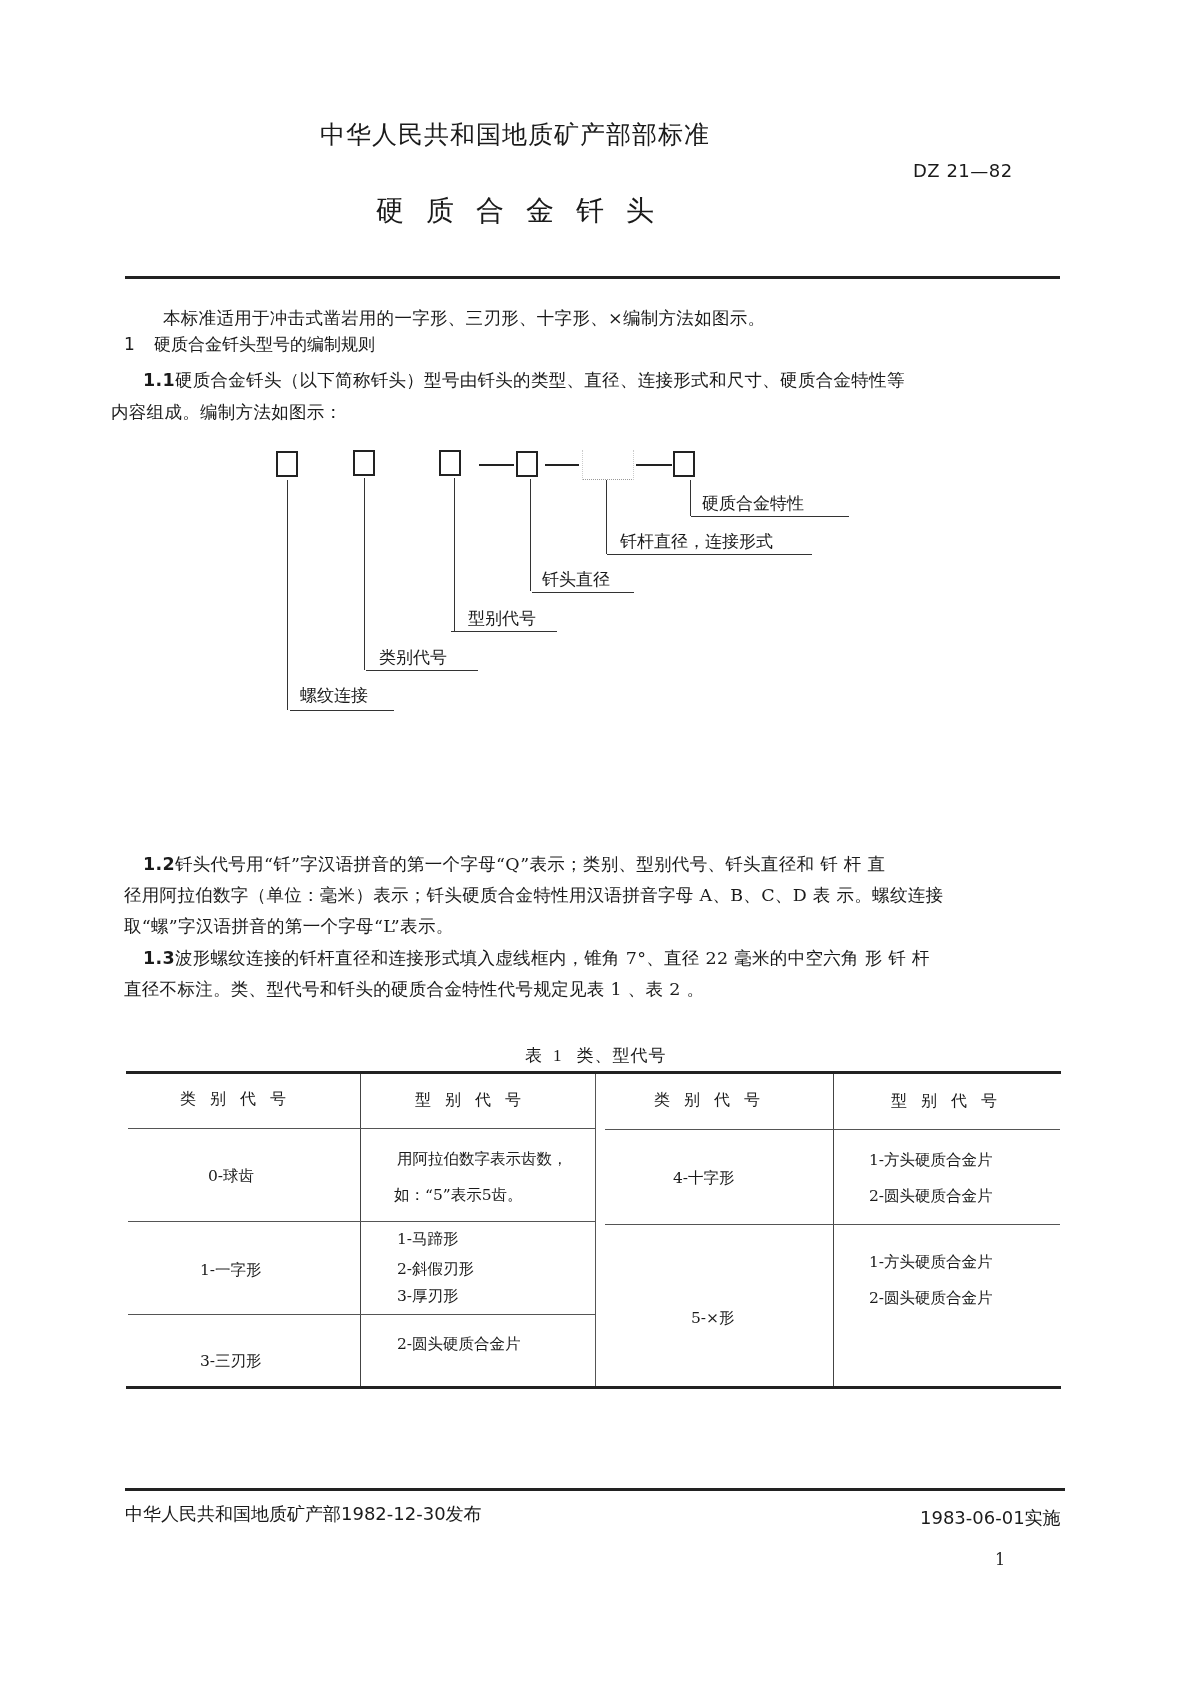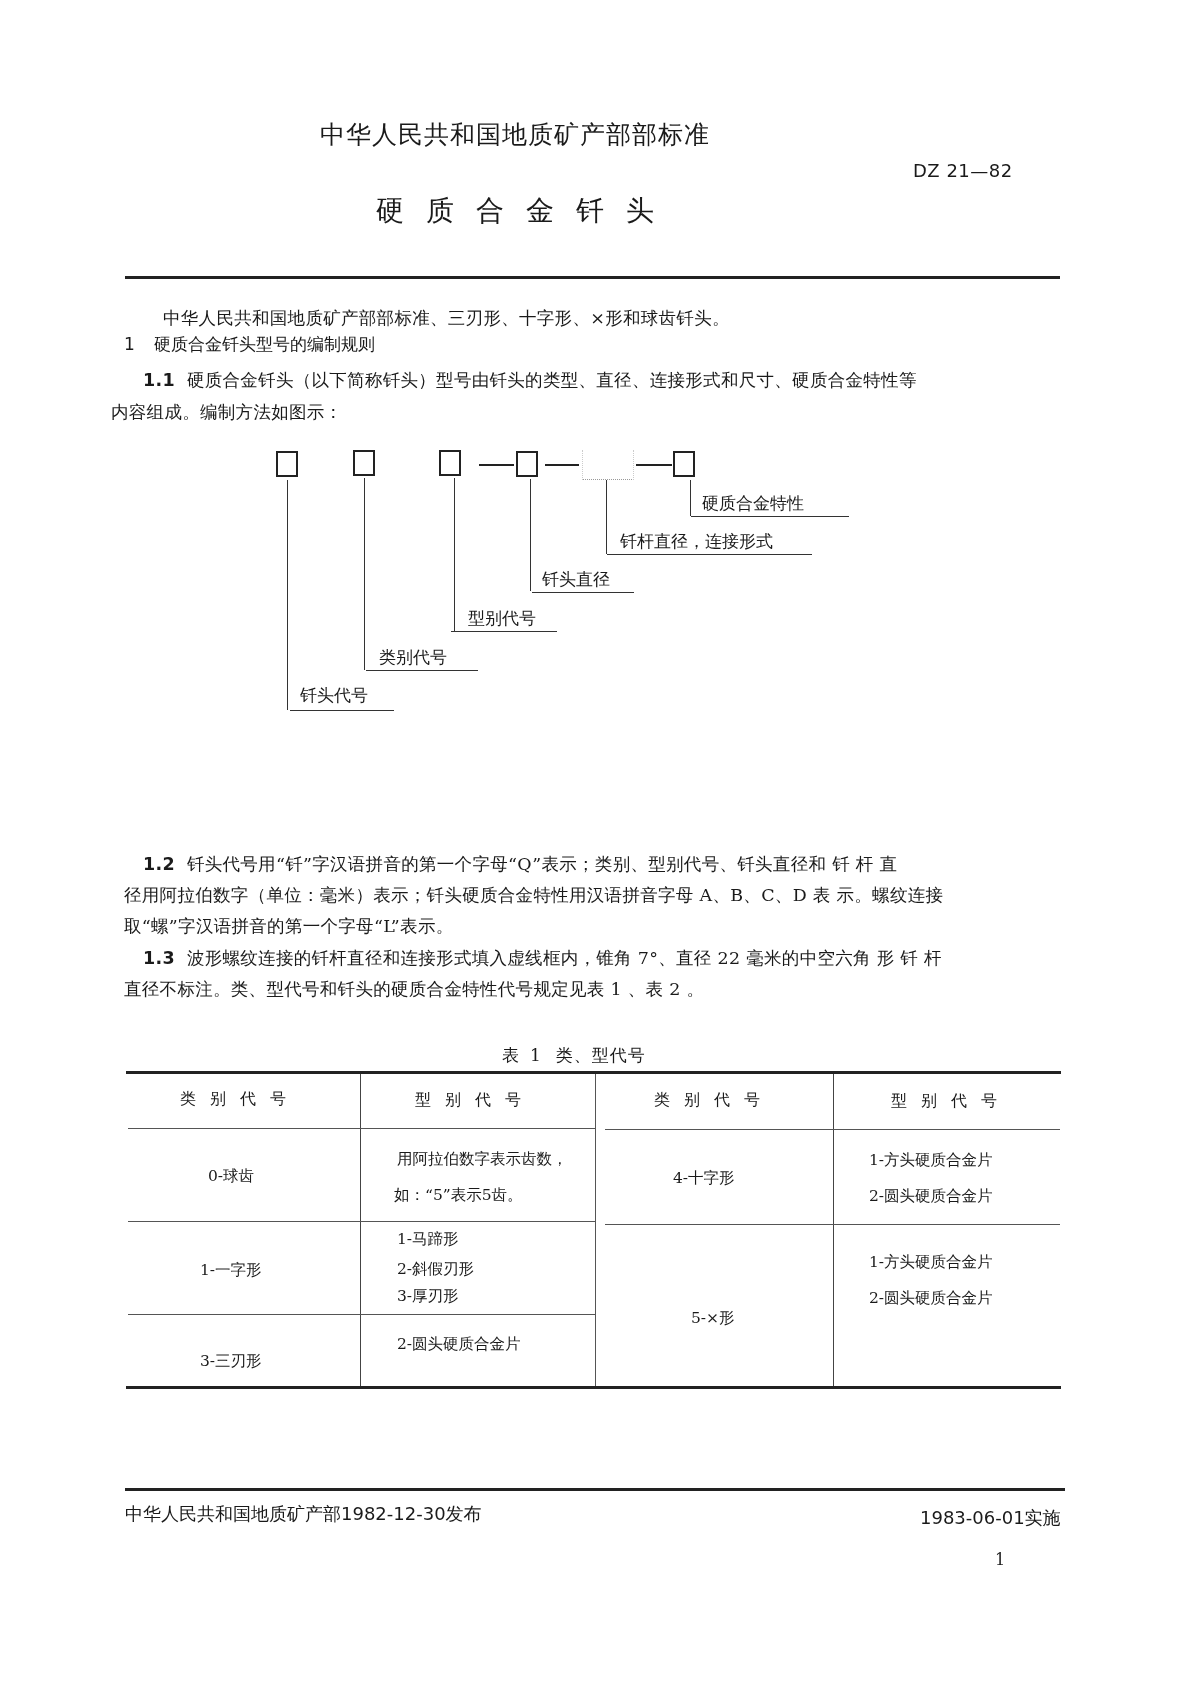--- a/index.html
+++ b/index.html
@@ -18,53 +18,53 @@
   #intro { left: 163px; top: 302px; }
   #sec1 { left: 124px; top: 333px; font-size: 17px; }
   #sec1 .num { display: inline-block; width: 30px; }
   #p11-l1 { left: 143px; top: 364px; }
   #p11-l2 { left: 111px; top: 396px; }
   #p12-l1 { left: 143px; top: 848px; }
   #p12-l2 { left: 124px; top: 879px; }
   #p12-l3 { left: 124px; top: 910px; }
   #p13-l1 { left: 143px; top: 942px; }
   #p13-l2 { left: 124px; top: 973px; }
-  .pnum { font-family: "DejaVu Sans", "Liberation Sans", sans-serif; font-weight: bold; margin-right: 12px; }
+  .pnum { font-family: "DejaVu Sans", "Liberation Sans", sans-serif; font-weight: bold; margin-right: 0; }
 
   
   .box { position: absolute; width: 22px; height: 26px; border: 2px solid #222; box-sizing: border-box; }
   .dashbox { position: absolute; width: 52px; height: 30px; border-bottom: 1px dotted #999; border-left: 1px dotted #ccc; border-right: 1px dotted #ccc; box-sizing: border-box; }
   .dash { position: absolute; height: 2px; background: #222; }
   .vline { position: absolute; width: 1px; background: #333; }
   .hline { position: absolute; height: 1px; background: #333; }
   .dlabel { position: absolute; font-size: 17px; white-space: nowrap; }
 
   
-  #table-caption { left: 502px; top: 1044px; font-size: 17px; letter-spacing: 1px; }
+  #table-caption { left: 525px; top: 1044px; font-size: 17px; letter-spacing: 1px; font-family: Liberation Serif, serif; }
   #table-caption .tnum { margin: 0 14px 0 10px; }
   .trule { position: absolute; background: #222; }
   .tline { position: absolute; height: 1px; background: #555; }
   .tvline { position: absolute; width: 1px; background: #444; }
   .thead { position: absolute; font-size: 16px; letter-spacing: 14px; white-space: nowrap; }
   .tcell { position: absolute; font-size: 15.5px; white-space: nowrap; line-height: 28px; }
 
   #foot-rule { left: 125px; top: 1488px; width: 940px; height: 3px; background: #222; }
   #foot-left { left: 125px; top: 1502px; font-size: 18px; }
   #foot-right { left: 920px; top: 1506px; font-size: 18px; }
   #page-num { left: 995px; top: 1550px; font-size: 16px; }
 </style>
 </head>
 <body>
 
 <div id="std-org" class="abs sans bold">中华人民共和国地质矿产部部标准</div>
 <div id="std-code" class="abs sans bold">DZ 21—82</div>
 <div id="doc-title" class="abs sans bold">硬质合金钎头</div>
 <div id="head-rule" class="abs"></div>
 
-<div id="intro" class="abs para">中华人民共和国地质矿产部部标准、三刃形、十字形、×形和球齿钎头。</div>
+<div id="intro" class="abs para">本标准适用于冲击式凿岩用的一字形、三刃形、十字形、×编制方法如图示。</div>
 <div id="sec1" class="abs sans bold">
   <span class="num">1</span><span>硬质合金钎头型号的编制规则</span>
 </div>
 <div id="p11-l1" class="abs para">
   <span class="pnum">1.1</span><span>硬质合金钎头（以下简称钎头）型号由钎头的类型、直径、连接形式和尺寸、硬质合金特性等</span>
 </div>
 <div id="p11-l2" class="abs para">内容组成。编制方法如图示：</div>
 
 <div>
 
@@ -73,21 +73,21 @@
   <div class="box" style="left:439px;top:450px;"></div>
   <div class="dash" style="left:479px;top:464px;width:35px;"></div>
   <div class="box" style="left:516px;top:451px;"></div>
   <div class="dash" style="left:545px;top:464px;width:34px;"></div>
   <div class="dashbox" style="left:582px;top:450px;"></div>
   <div class="dash" style="left:636px;top:464px;width:36px;"></div>
   <div class="box" style="left:673px;top:451px;"></div>
 
   <div class="vline" style="left:287px;top:480px;height:230px;"></div>
   <div class="hline" style="left:290px;top:710px;width:104px;"></div>
-  <div class="dlabel" style="left:300px;top:684px;">钎头代号</div>
+  <div class="dlabel" style="left:300px;top:684px;">螺纹连接</div>
 
   <div class="vline" style="left:364px;top:478px;height:192px;"></div>
   <div class="hline" style="left:366px;top:670px;width:112px;"></div>
   <div class="dlabel" style="left:379px;top:646px;">类别代号</div>
 
   <div class="vline" style="left:454px;top:478px;height:154px;"></div>
   <div class="hline" style="left:451px;top:631px;width:106px;"></div>
   <div class="dlabel" style="left:468px;top:607px;">型别代号</div>
 
   <div class="vline" style="left:530px;top:479px;height:112px;"></div>

